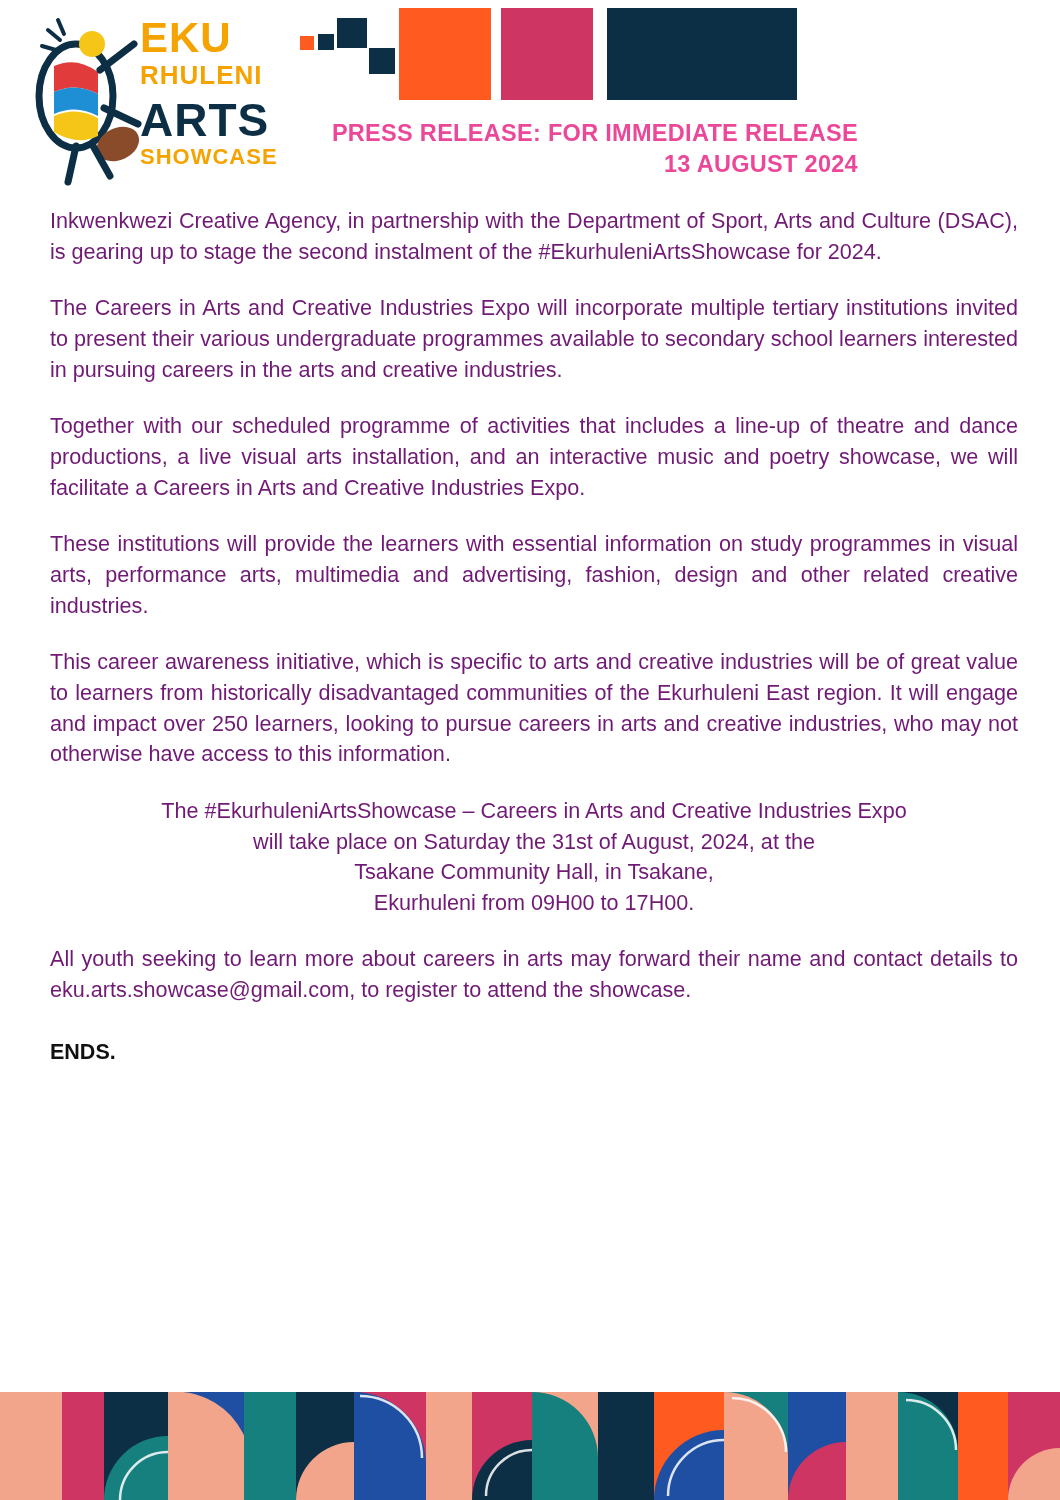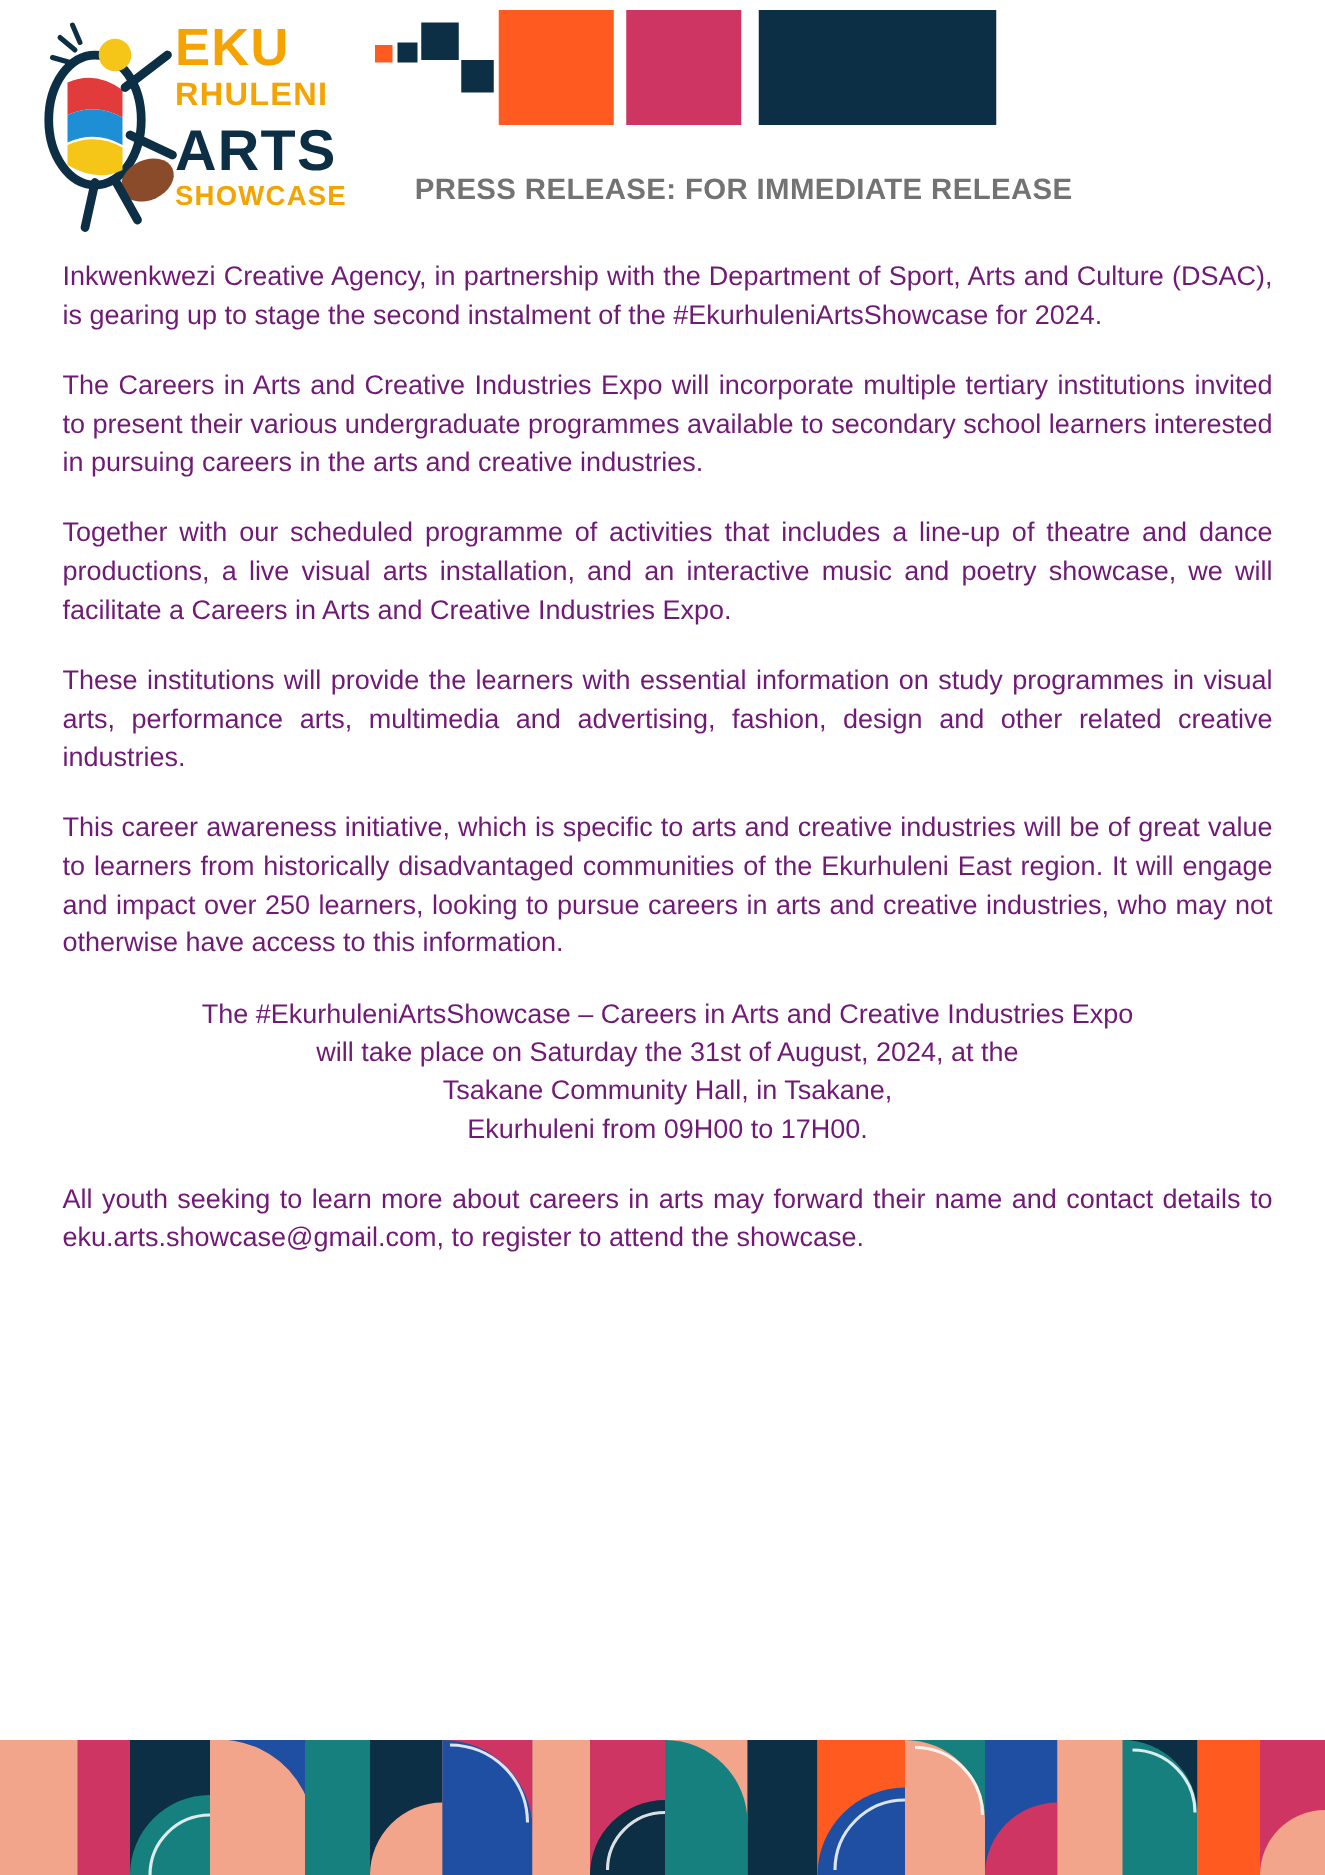--- a/index.html
+++ b/index.html
@@ -45,23 +45,22 @@
   .sq-pink { width: 92px; height: 92px; background: #cf3562; margin-left: 10px; }
   .sq-navy { width: 190px; height: 92px; background: #0d2f45; margin-left: 14px; }
 
   .press-title {
     position: absolute;
     right: 42px; top: 118px;
     text-align: right;
     font-weight: bold;
     font-size: 23.5px;
     letter-spacing: 0.3px;
-    color: #737373;
+    color: #ec4899;
     line-height: 1.33;
-    margin-top: 18px;
   }
 
   
   .content {
     position: absolute;
     left: 50px; top: 206px;
     width: 968px;
   }
   p.para {
     margin: 0 0 26px 0;
@@ -130,39 +129,41 @@
       <span class="sq sq-tiny2"></span>
       <span class="sq sq-small"></span>
       <span class="sq sq-small2"></span>
       <span class="sq sq-orange"></span>
       <span class="sq sq-pink"></span>
       <span class="sq sq-navy"></span>
     </div>
 
     <div class="press-title">
       <div>PRESS RELEASE: FOR IMMEDIATE RELEASE</div>
+      <div>13 AUGUST 2024</div>
     </div>
   </div>
 
   <div class="content">
     <p class="para">Inkwenkwezi Creative Agency, in partnership with the Department of Sport, Arts and Culture (DSAC), is gearing up to stage the second instalment of the #EkurhuleniArtsShowcase for 2024.</p>
     <p class="para">The Careers in Arts and Creative Industries Expo will incorporate multiple tertiary institutions invited to present their various undergraduate programmes available to secondary school learners interested in pursuing careers in the arts and creative industries.</p>
     <p class="para">Together with our scheduled programme of activities that includes a line-up of theatre and dance productions, a live visual arts installation, and an interactive music and poetry showcase, we will facilitate a Careers in Arts and Creative Industries Expo.</p>
     <p class="para">These institutions will provide the learners with essential information on study programmes in visual arts, performance arts, multimedia and advertising, fashion, design and other related creative industries.</p>
     <p class="para">This career awareness initiative, which is specific to arts and creative industries will be of great value to learners from historically disadvantaged communities of the Ekurhuleni East region.   It will engage and impact over 250 learners, looking to pursue careers in arts and creative industries, who may not otherwise have access to this information.</p>
 
     <p class="para noj">
       <span>The #EkurhuleniArtsShowcase – Careers in Arts and Creative Industries Expo</span><br>
       <span>will take place on Saturday the 31st of August, 2024, at the</span><br>
       <span>Tsakane Community Hall, in Tsakane,</span><br>
       <span>Ekurhuleni from 09H00 to 17H00.</span>
     </p>
 
     <p class="para">All youth seeking to learn more about careers in arts may forward their name and contact details to eku.arts.showcase@gmail.com, to register to attend the showcase.</p>
 
+    <p class="ends">ENDS.</p>
   </div>
 
   <div class="footer">
     <svg width="1060" height="108" viewBox="0 0 1060 108" xmlns="http://www.w3.org/2000/svg">
       <rect x="0" y="0" width="1060" height="108" fill="#f3a58c"></rect>
       <rect x="0" y="0" width="62" height="108" fill="#f3a58c"></rect>
       <rect x="62" y="0" width="42" height="108" fill="#cf3562"></rect>
       <path d="M104 0 h64 v108 h-64 z" fill="#0d2f45"></path>
       <path d="M104 108 a64 64 0 0 1 64 -64 v64 z" fill="#16807e"></path>
       <rect x="168" y="0" width="76" height="108" fill="#f3a58c"></rect>

